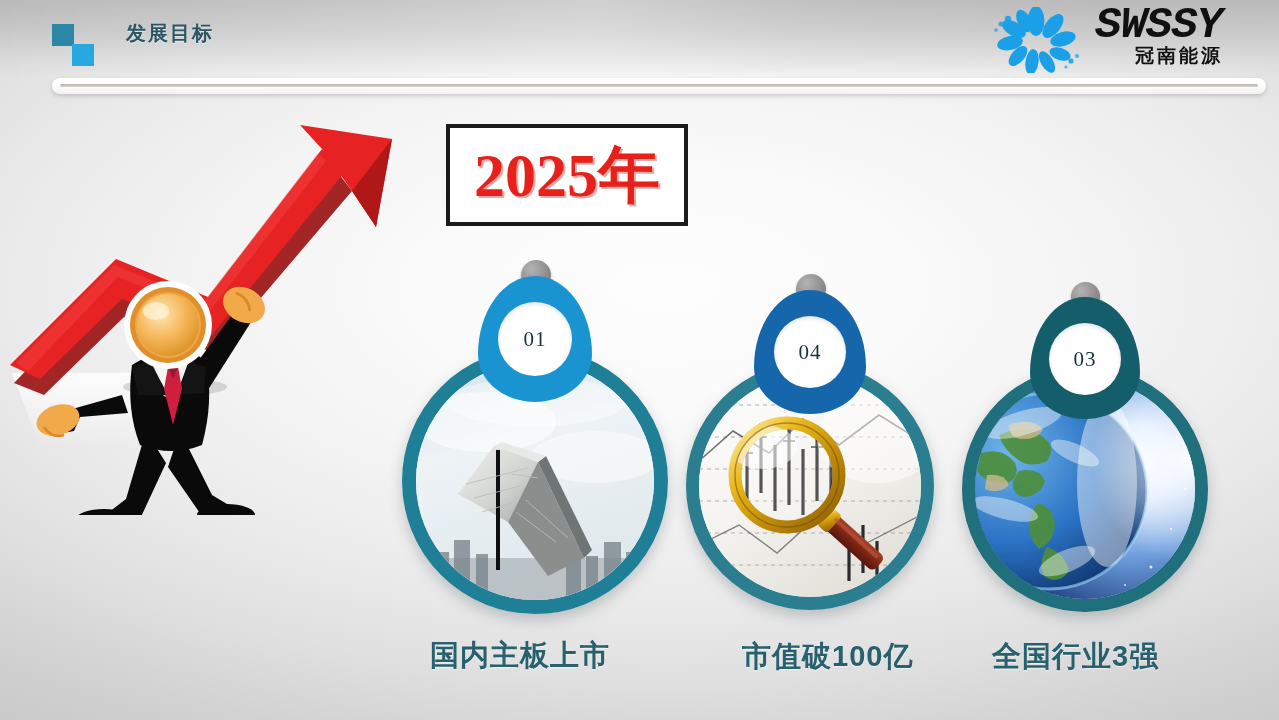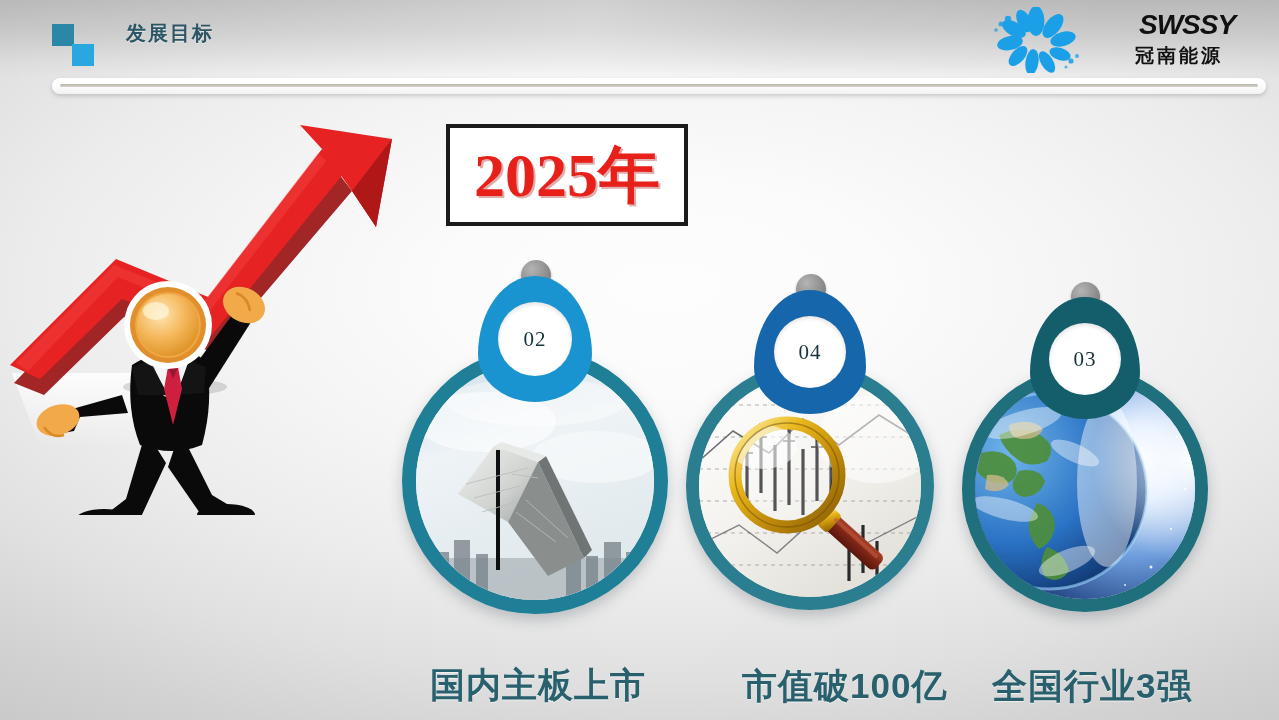--- a/index.html
+++ b/index.html
@@ -85,28 +85,27 @@
     position: absolute;
     left: 0; top: 2px;
     width: 106px; height: 66px;
   }
   .brand-text {
     position: absolute;
     left: 112px; top: 2px;
     width: 168px;
   }
   .brand-name {
-    font-size: 28px;
+    font-size: 44px;
     font-weight: bold;
     font-style: italic;
     letter-spacing: -1px;
     color: #101010;
     line-height: 36px;
-    font-family: Liberation Sans, sans-serif;
-    margin-left: 44px;
+    font-family: Liberation Mono, monospace;
   }
   .brand-sub {
     font-size: 19px;
     font-weight: bold;
     color: #111;
     letter-spacing: 3px;
     line-height: 24px;
     margin-top: 1px;
     margin-left: 40px;
   }
@@ -197,27 +196,26 @@
   }
   .badge-num {
     font-family: "Liberation Serif", "DejaVu Serif", serif;
     font-size: 21px;
     color: #16343d;
     letter-spacing: 1px;
   }
 
   .caption {
     position: absolute;
-    font-size: 35px;
+    font-size: 29px;
     font-weight: bold;
     color: #28606e;
     white-space: nowrap;
     letter-spacing: 1px;
     text-shadow: 0 1px 1px rgba(255,255,255,0.6);
-    margin-top: 26px;
   }
 </style>
 </head>
 <body>
 
 <div id="slide">
 
   <div class="header"></div>
   <div class="header-sheen"></div>
 
@@ -368,21 +366,21 @@
           <line x1="100" y1="150" x2="140" y2="180"></line>
           <line x1="110" y1="138" x2="152" y2="176"></line>
           <line x1="96" y1="112" x2="122" y2="116"></line>
         </g>
       </svg>
     </div>
     <div class="badge" style="left:70px; top:-88px; width:126px; height:150px;">
       <div class="badge-pin" style="left:49px; top:0; width:30px; height:30px;"></div>
       <div class="badge-drop" style="left:6px; top:16px; width:114px; height:126px; background:#1a94d0;"></div>
       <div class="badge-inner" style="left:26px; top:42px; width:74px; height:74px;">
-        <span class="badge-num">02</span>
+        <span class="badge-num">01</span>
       </div>
     </div>
   </div>
   <div class="caption" style="left:430px; top:636px;">国内主板上市</div>
 
   <div class="bubble" style="left:686px; top:362px; width:248px; height:248px;">
     <div class="bubble-ring" style="left:0; top:0; width:248px; height:248px; border:13px solid #2a7e90;"></div>
     <div class="bubble-photo" style="left:13px; top:13px; width:222px; height:222px;">
       <svg width="222" height="222" viewBox="0 0 222 222">
         <defs>

